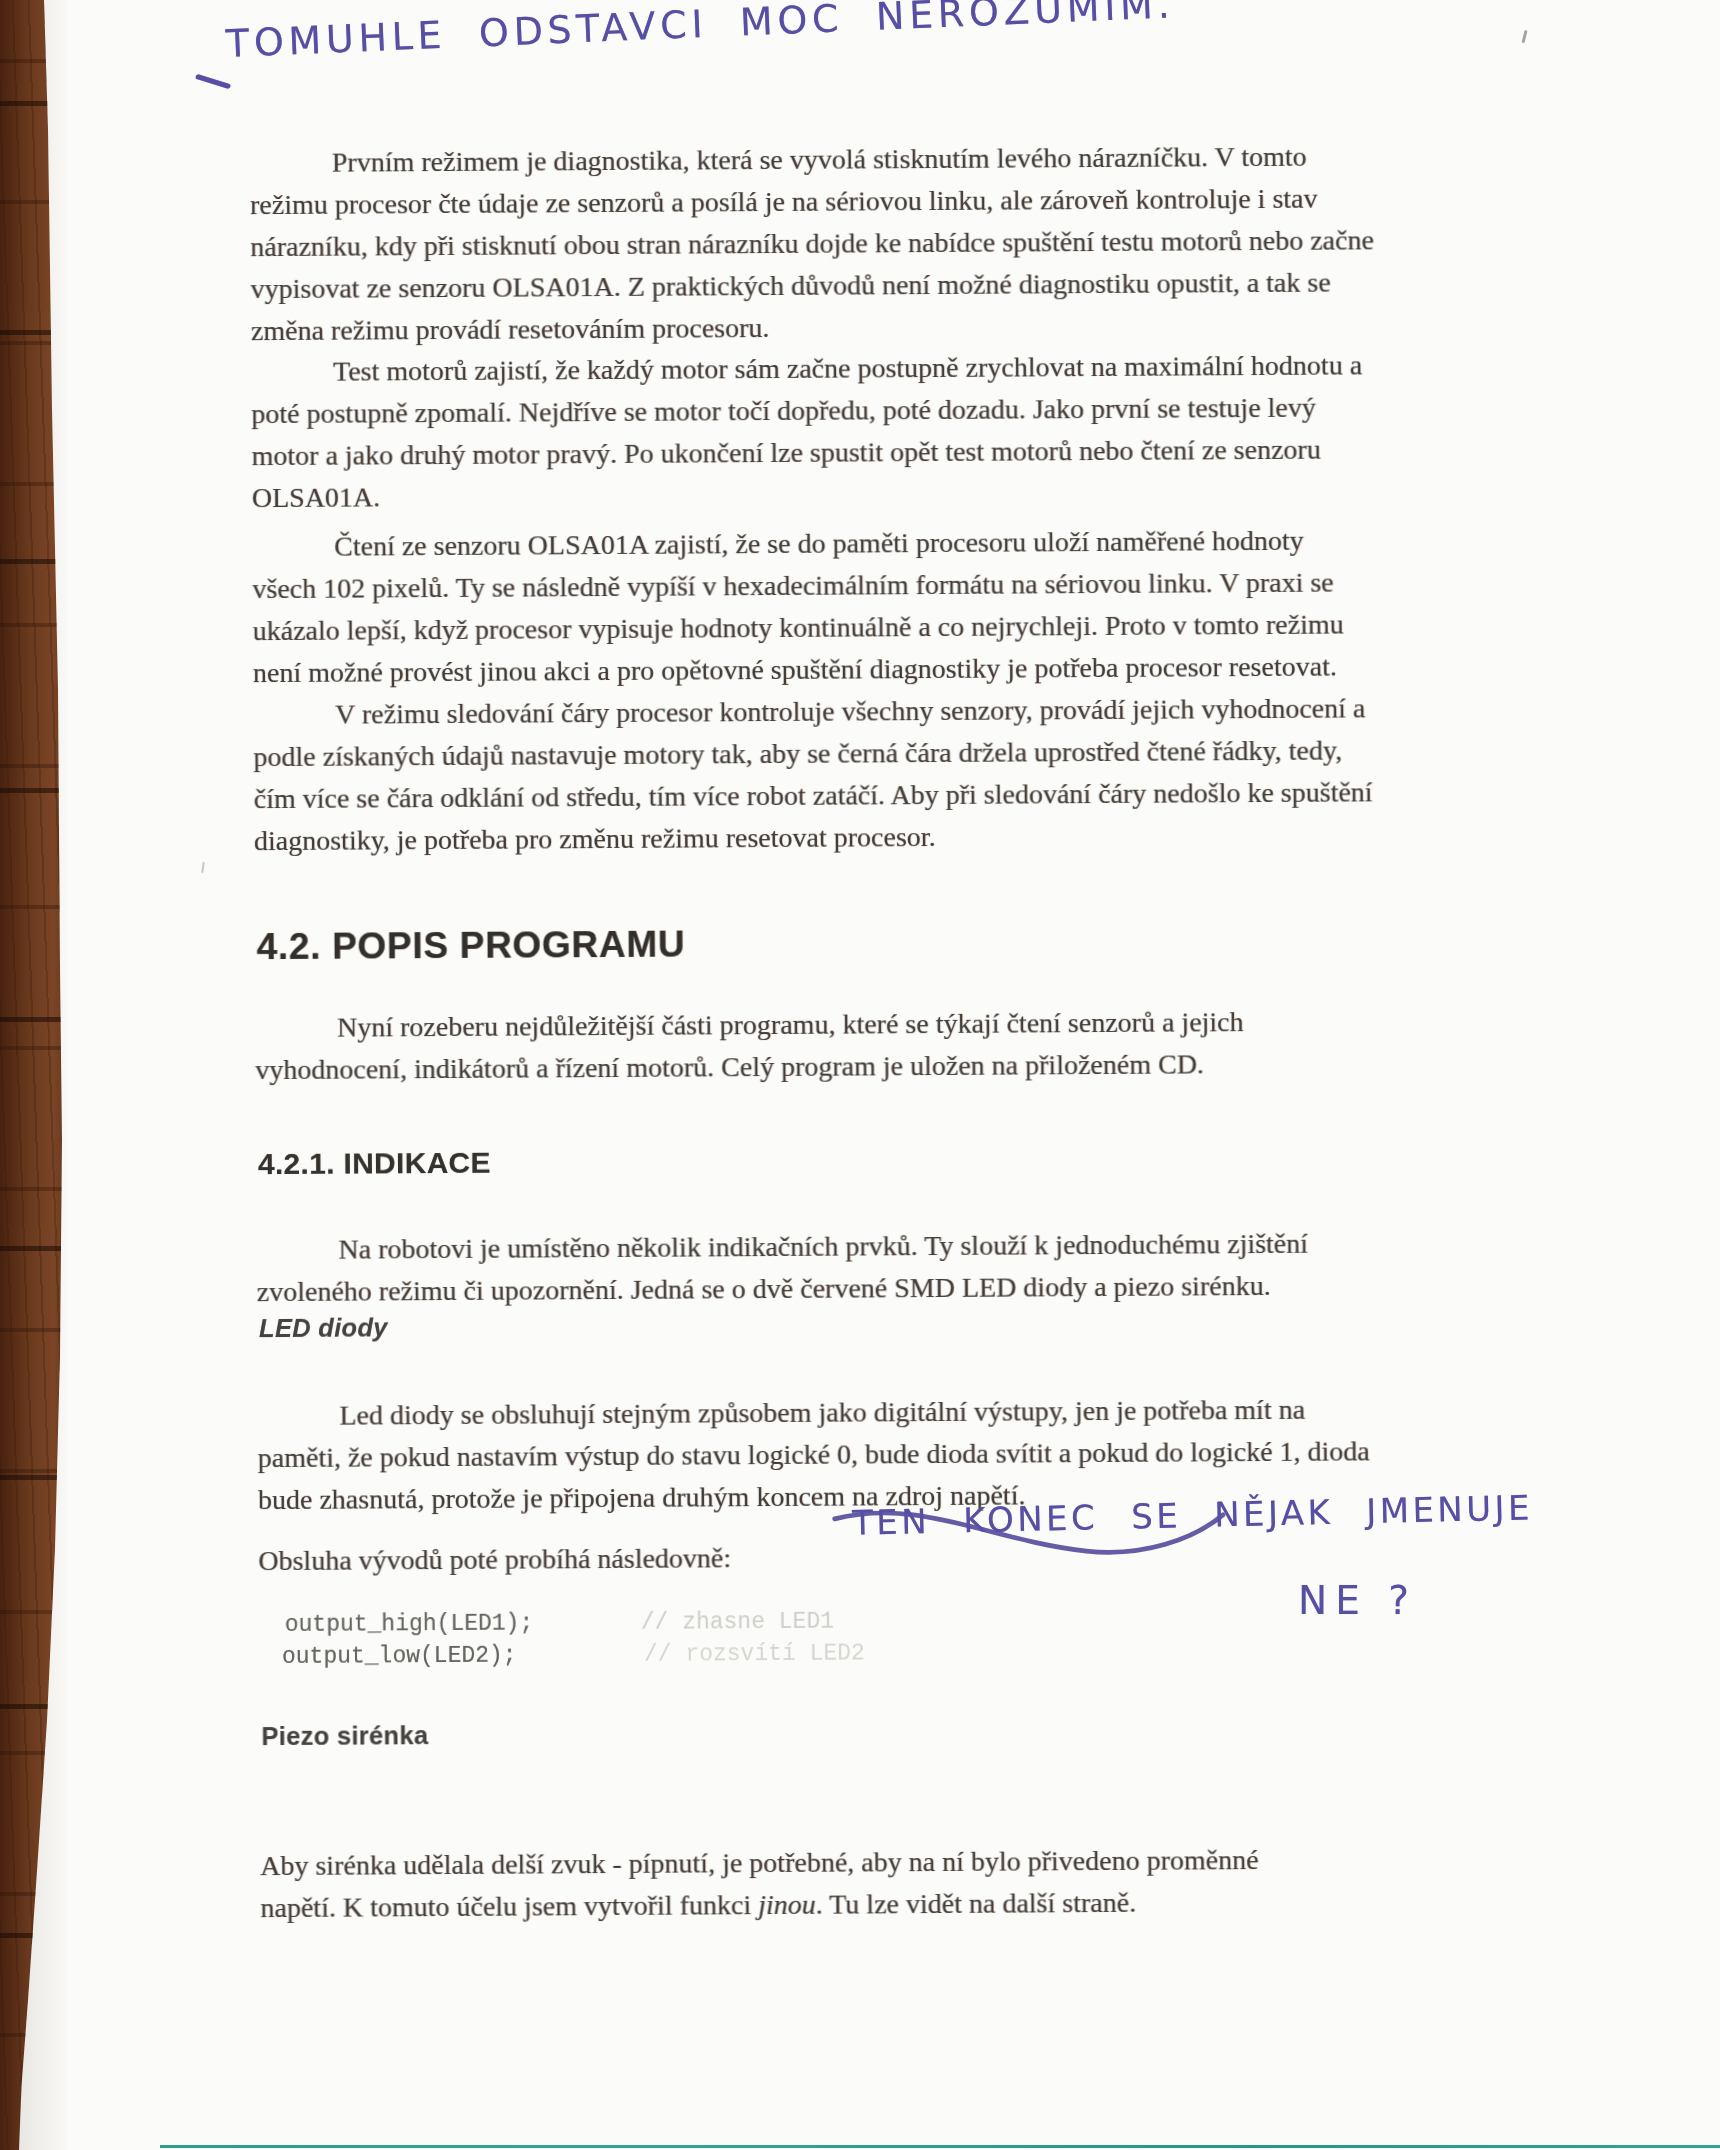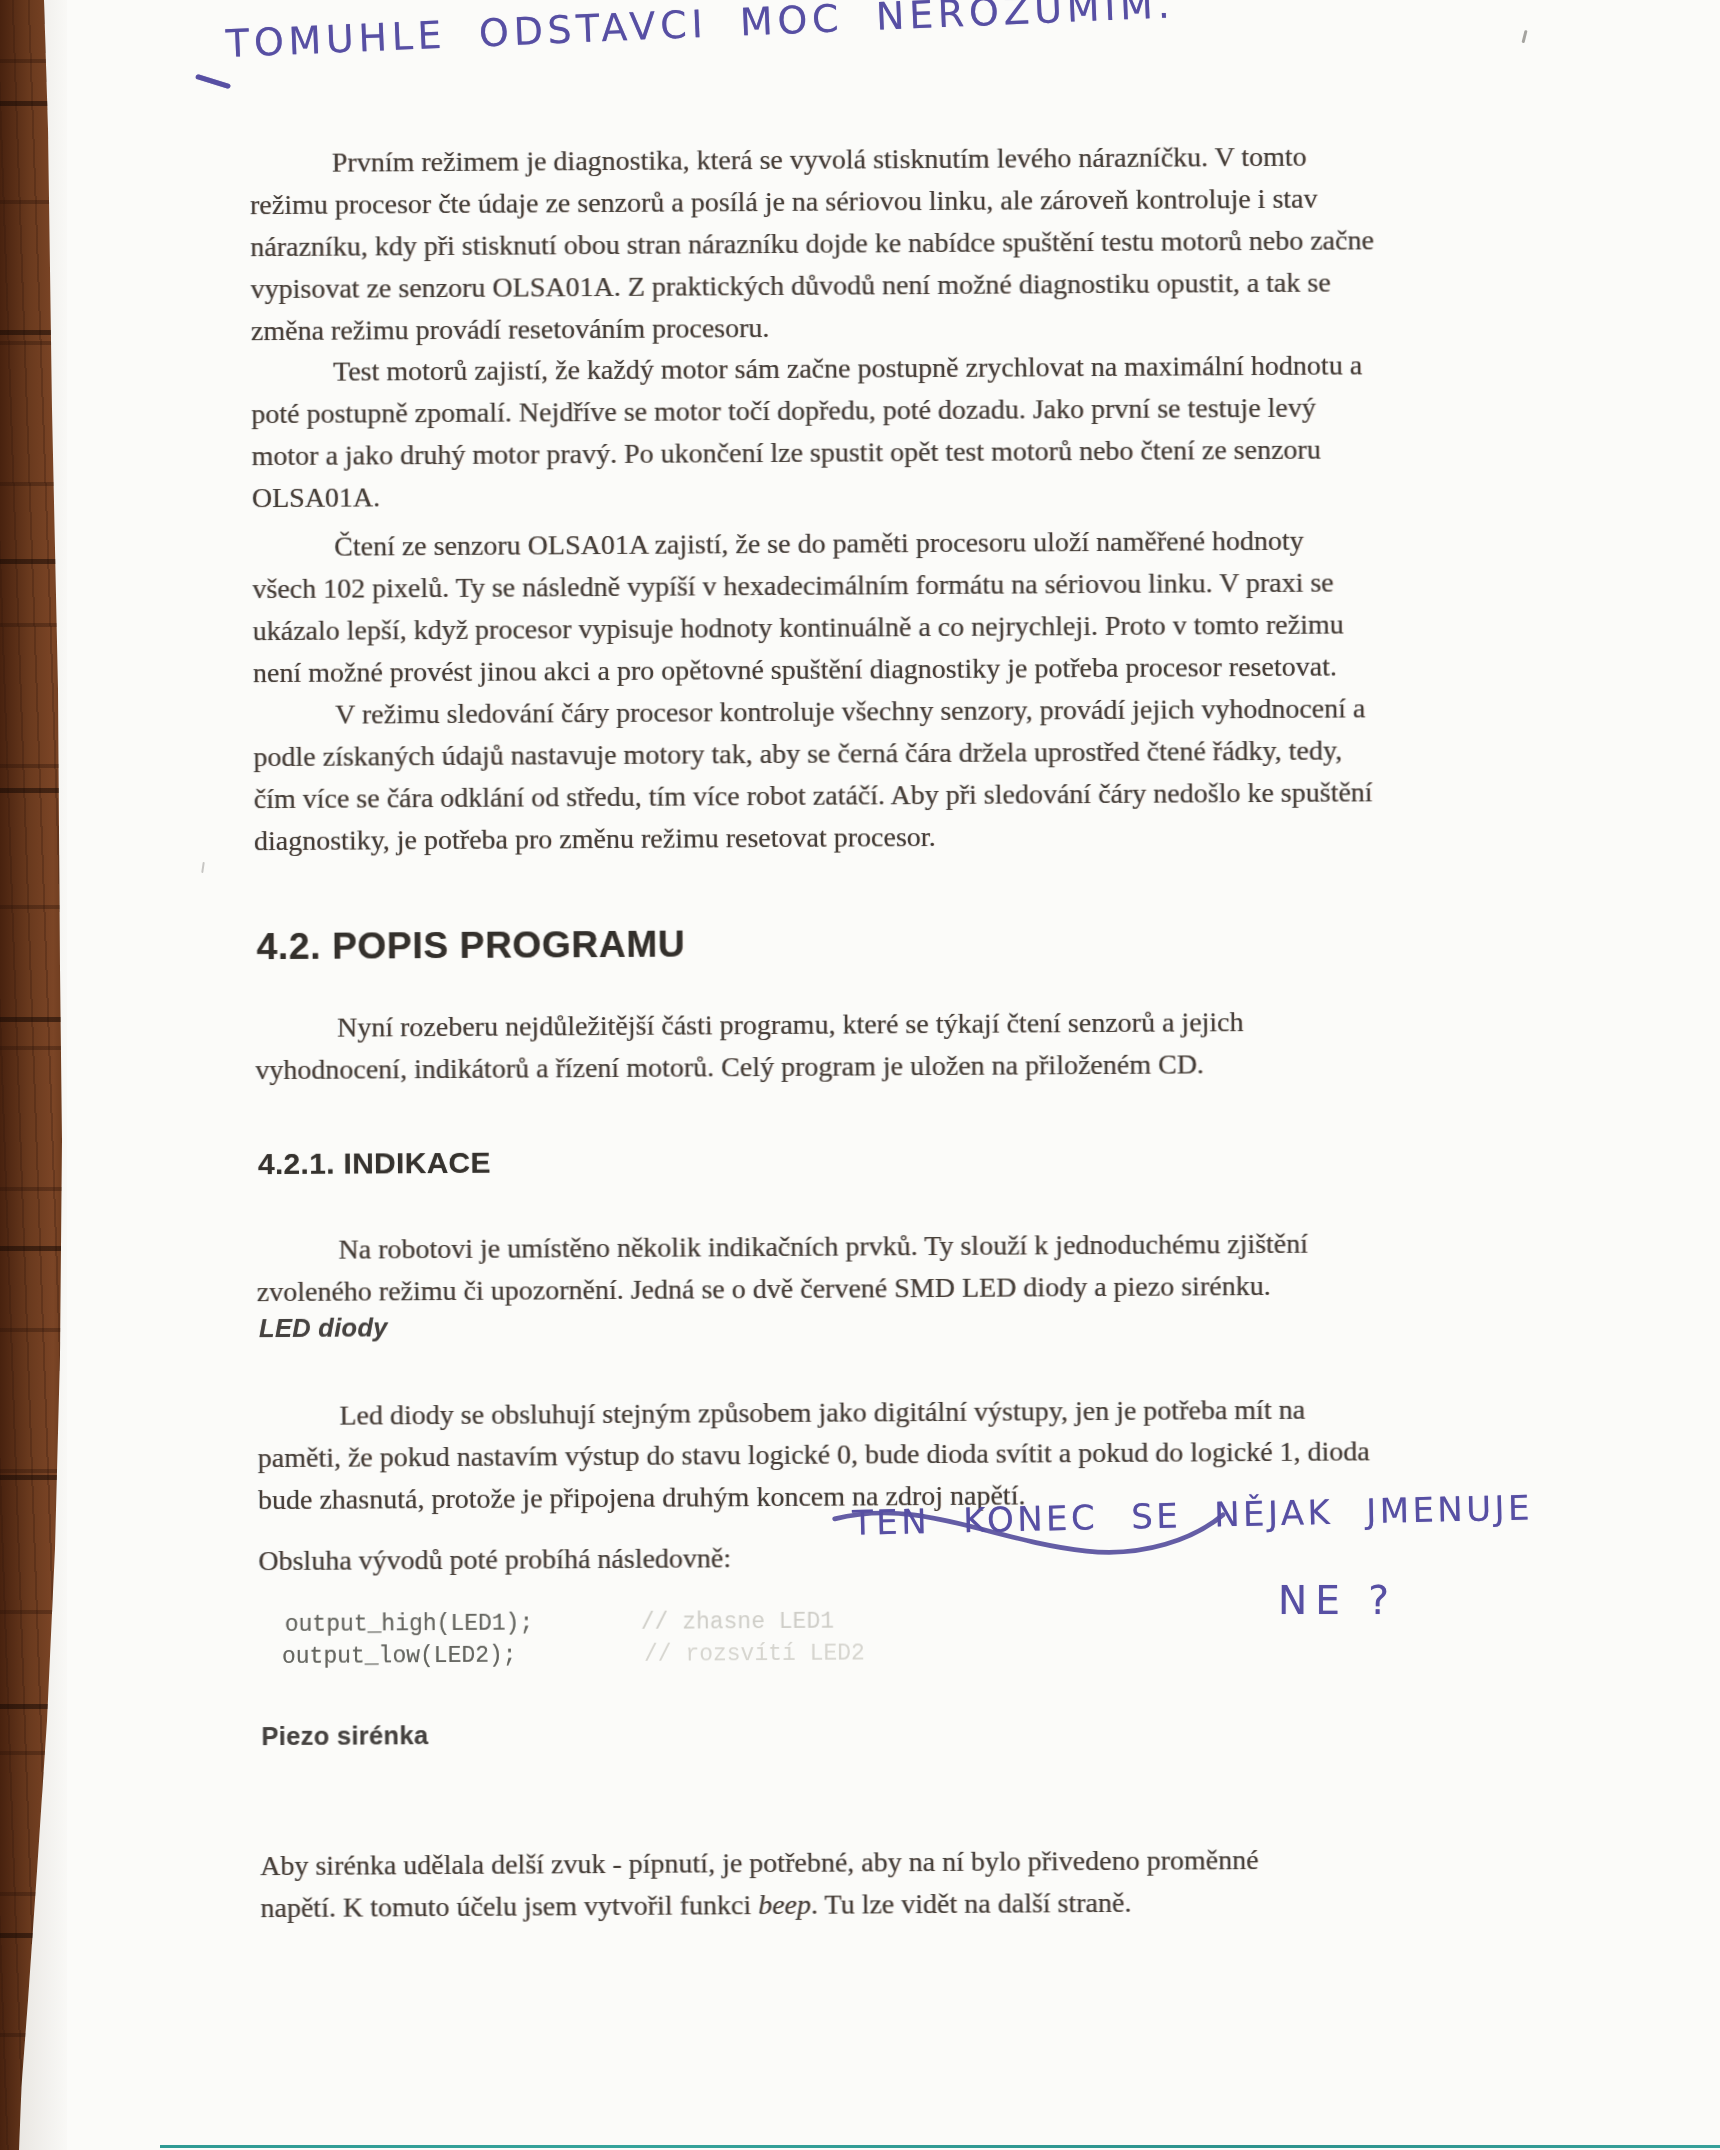--- a/index.html
+++ b/index.html
@@ -35,21 +35,21 @@
   .mono{font-family:"Liberation Mono","DejaVu Sans Mono",monospace;font-size:23px;color:#64655f;
         text-shadow:0 0 0.3px rgba(100,100,95,.5);}
   .mono-faint1{color:#cecdc7;text-shadow:none;}
   .mono-faint2{color:#d6d5cf;text-shadow:none;}
   .ital{font-style:italic;}
 
   
   .hand{font-family:"DejaVu Sans",sans-serif;color:#574fa3;text-shadow:0 0 0.7px rgba(87,79,163,.55);}
   .hand-top{font-size:38px;letter-spacing:4.7px;word-spacing:16px;transform:rotate(-2.4deg);transform-origin:left bottom;}
   .hand-margin{font-size:34px;letter-spacing:3.4px;word-spacing:19px;transform:rotate(-1.3deg);}
-  .hand-ne{font-size:39px;letter-spacing:8px;}
+  .hand-ne{font-size:39px;letter-spacing:8px;margin-left:20px;}
   .pen-dash{width:36px;height:5.4px;background:#574fa3;border-radius:3.4px;transform:rotate(17deg);
             box-shadow:0 0 0.7px rgba(87,79,163,.6);}
 
   .scan-blur{filter:blur(0.2px);}
 
   .artifact{background:#a5a4a0;border-radius:1.3px;}
 
   .bottom-line{position:absolute;left:160px;top:2145px;width:1561px;height:3.4px;
                background:linear-gradient(90deg,#2f9a94,#35a39b 30%,#2c928d 70%,#36a09a);}
 </style>
@@ -105,21 +105,21 @@
     <div class="abs para" style="left:255px;top:1540px;">Obsluha vývodů poté probíhá následovně:</div>
 
     <div class="abs mono" style="left:281px;top:1612px;">output_high(LED1);</div>
     <div class="abs mono mono-faint1" style="left:637px;top:1612px;">// zhasne  LED1</div>
     <div class="abs mono" style="left:278px;top:1644px;">output_low(LED2);</div>
     <div class="abs mono mono-faint2" style="left:640px;top:1644px;">// rozsvítí LED2</div>
 
     <div class="abs h3" style="left:257px;top:1722px;">Piezo sirénka</div>
     <div class="abs para indent" style="left:255px;top:1803px;">
       <span>Aby sirénka udělala delší zvuk - pípnutí, je potřebné, aby na ní bylo přivedeno proměnné
-napětí. K tomuto účelu jsem vytvořil funkci </span><span class="ital">beep</span><span>. Tu lze vidět na další straně.</span>
+napětí. K tomuto účelu jsem vytvořil funkci </span><span class="ital">jinou</span><span>. Tu lze vidět na další straně.</span>
     </div>
   </div>
 
   <svg class="abs" style="left:828px;top:1504px;" width="403" height="62" viewBox="0 0 600 92">
     <path d="M10 22 C140 -10 240 54 385 70 C470 79 545 52 588 16" fill="none" stroke="#4e4798" stroke-width="7" stroke-linecap="round" opacity="0.88"></path>
   </svg>
 
   <div class="abs hand hand-margin" style="left:852px;top:1493px;width:867px;">TEN KONEC SE  NĚJAK JMENUJE</div>
   <div class="abs hand hand-ne" style="left:1278px;top:1578px;">NE ?</div>
 

